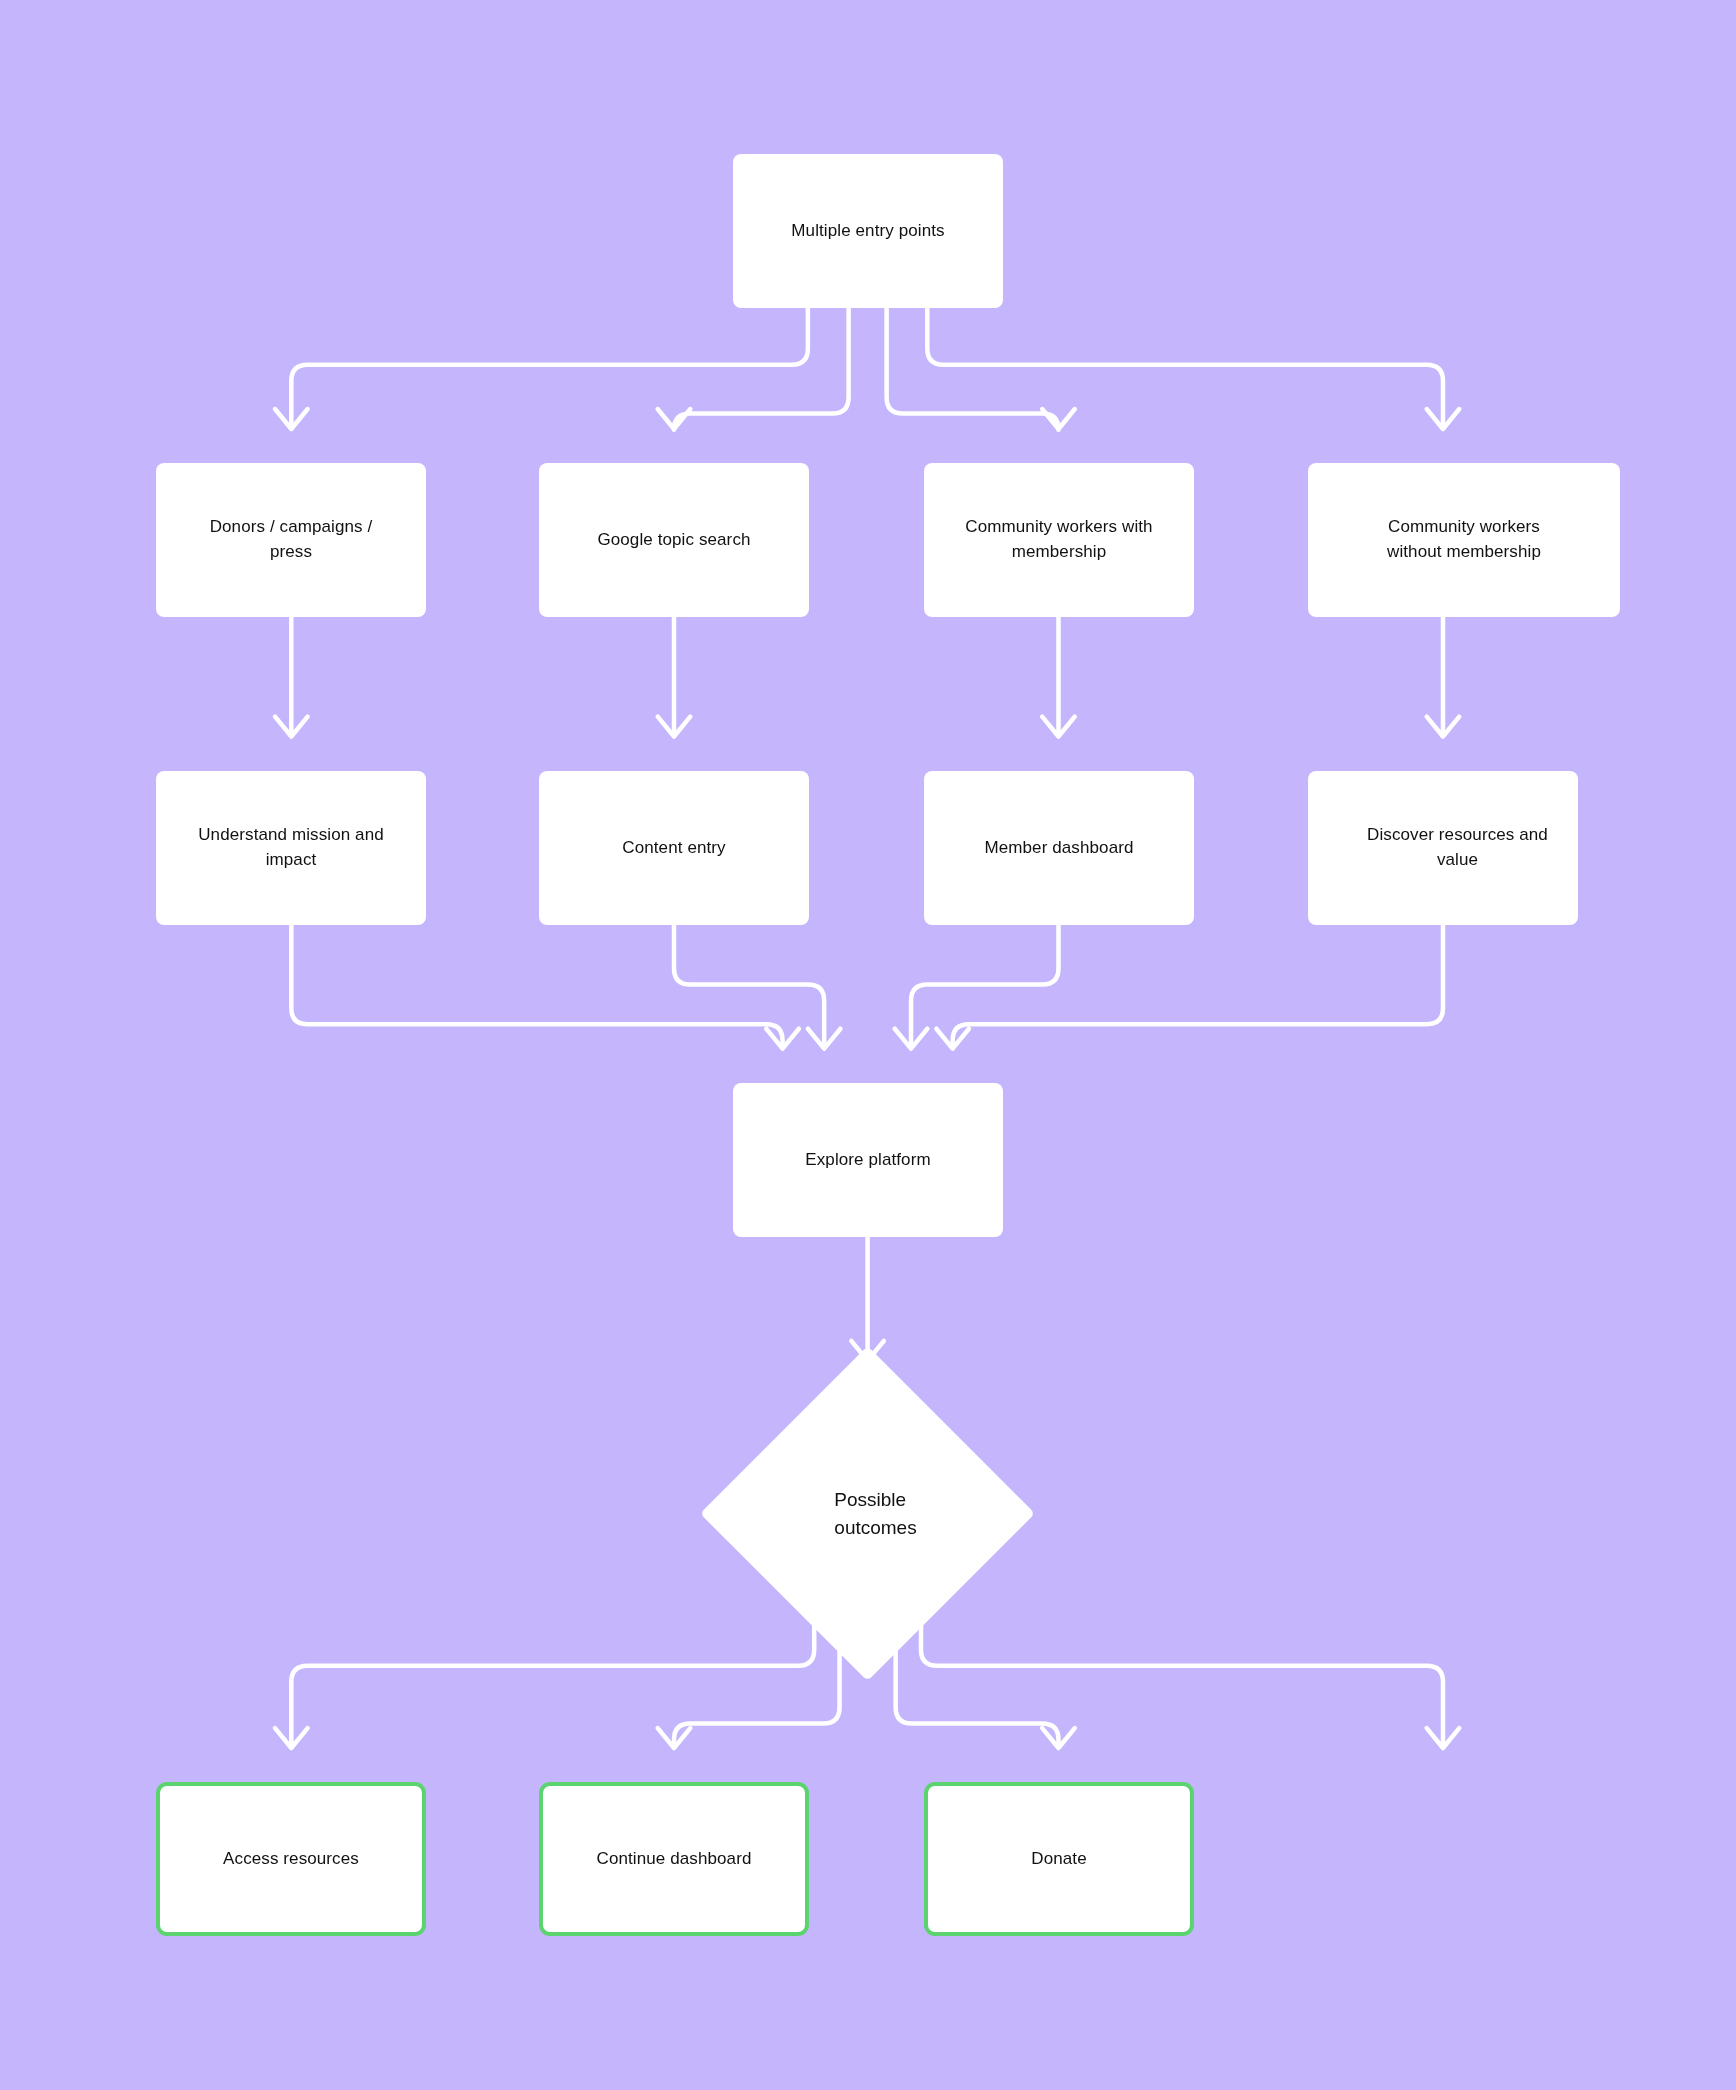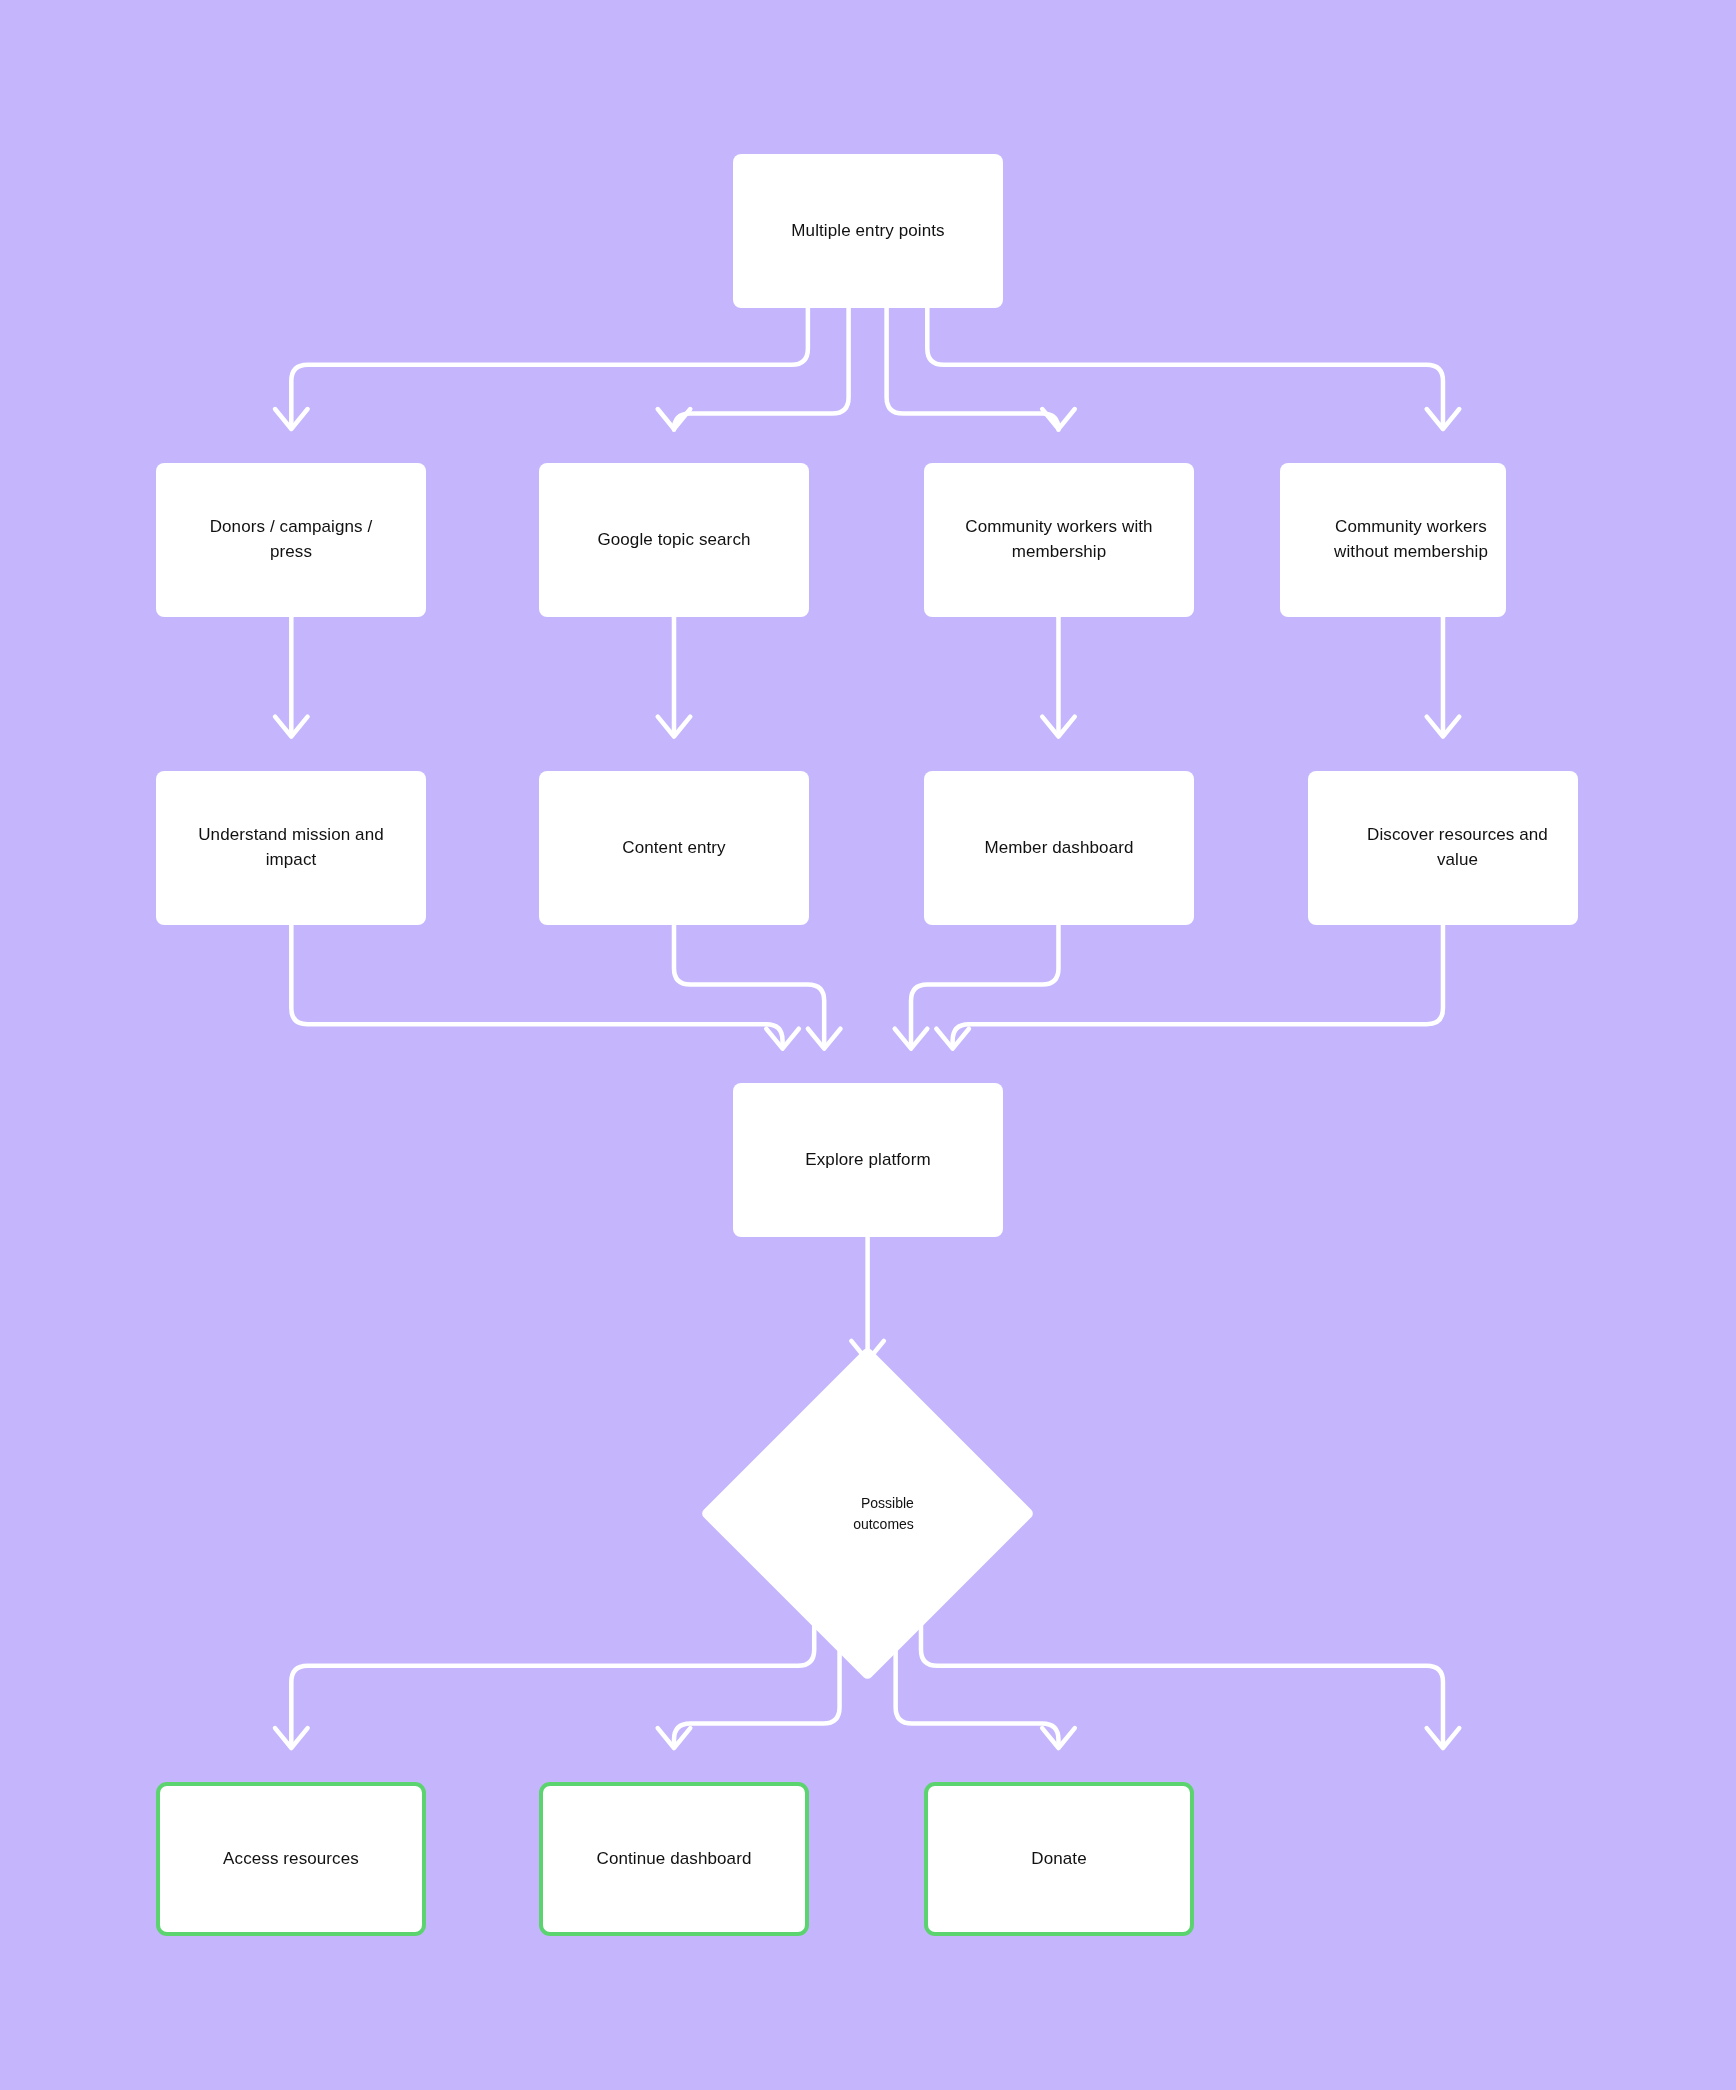--- a/index.html
+++ b/index.html
@@ -56,30 +56,30 @@
     left: 0;
     top: 0;
     width: 100%;
     height: 100%;
     background: #ffffff;
     transform: rotate(45deg);
     border-radius: 5.4px;
   }
   .diamond-label {
     position: absolute;
-    left: 16px;
+    left: 8px;
     top: 0;
     width: 100%;
     height: 100%;
     display: flex;
     align-items: center;
     justify-content: center;
-    text-align: right;
+    text-align: left;
     color: #111111;
-    font-size: 14px;
+    font-size: 19px;
     line-height: 1.45;
     white-space: pre-line;
     pointer-events: none;
   }
 </style>
 </head>
 <body>
 
 <div id="stage">
 
@@ -151,21 +151,21 @@
     <span class="node-label">Donors / campaigns /
 press</span>
   </div>
   <div class="node" style="left:539px; top:463px; width:270px; height:154px;">
     <span class="node-label">Google topic search</span>
   </div>
   <div class="node" style="left:924px; top:463px; width:270px; height:154px;">
     <span class="node-label">Community workers with
 membership</span>
   </div>
-  <div class="node" style="left:1280px; top:463px; width:226px; height:154px;justify-content:flex-end;">
+  <div class="node" style="left:1308px; top:463px; width:312px; height:154px;">
     <span class="node-label">Community workers
 without membership</span>
   </div>
 
   <div class="node" style="left:156px; top:771px; width:270px; height:154px;">
     <span class="node-label">Understand mission and
 impact</span>
   </div>
   <div class="node" style="left:924px; top:771px; width:270px; height:154px;">
     <span class="node-label">Member dashboard</span>

